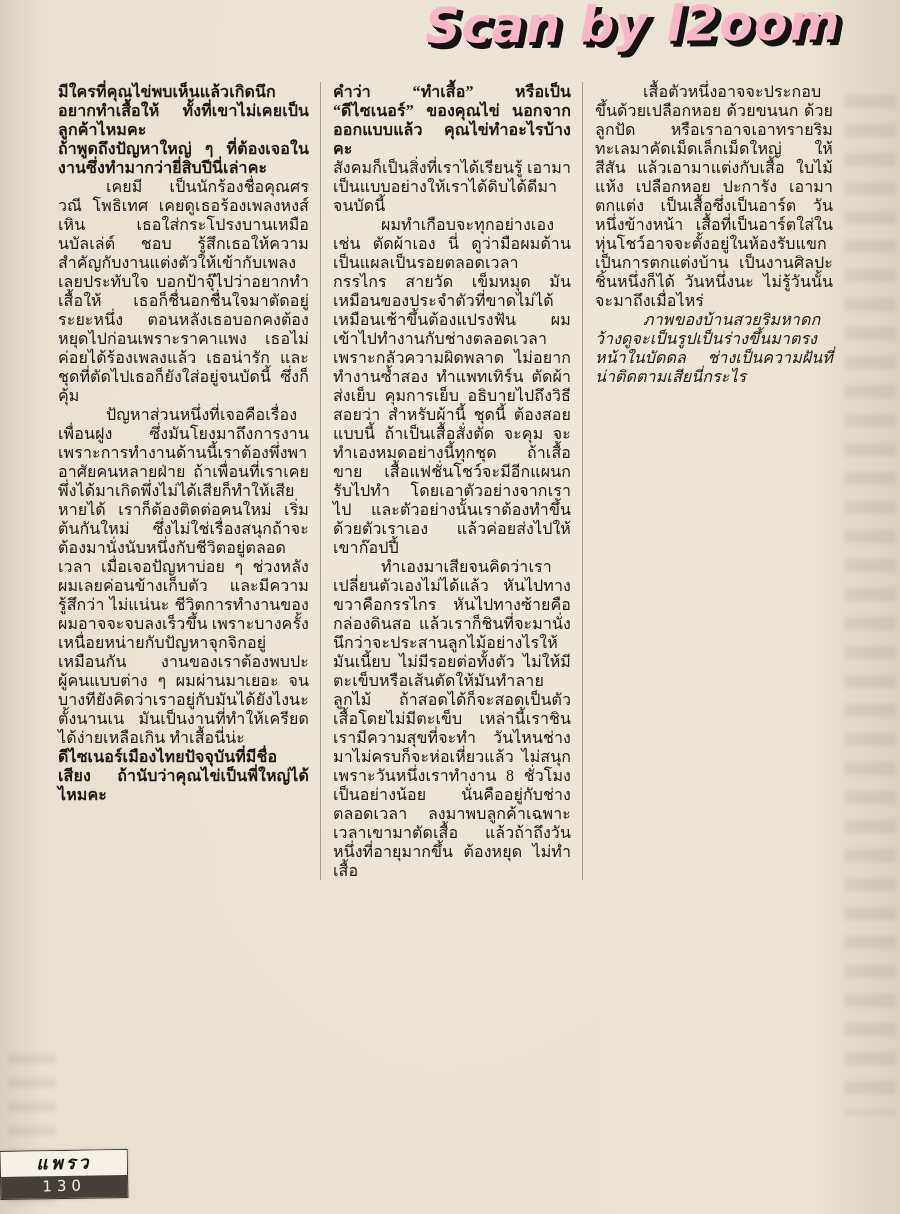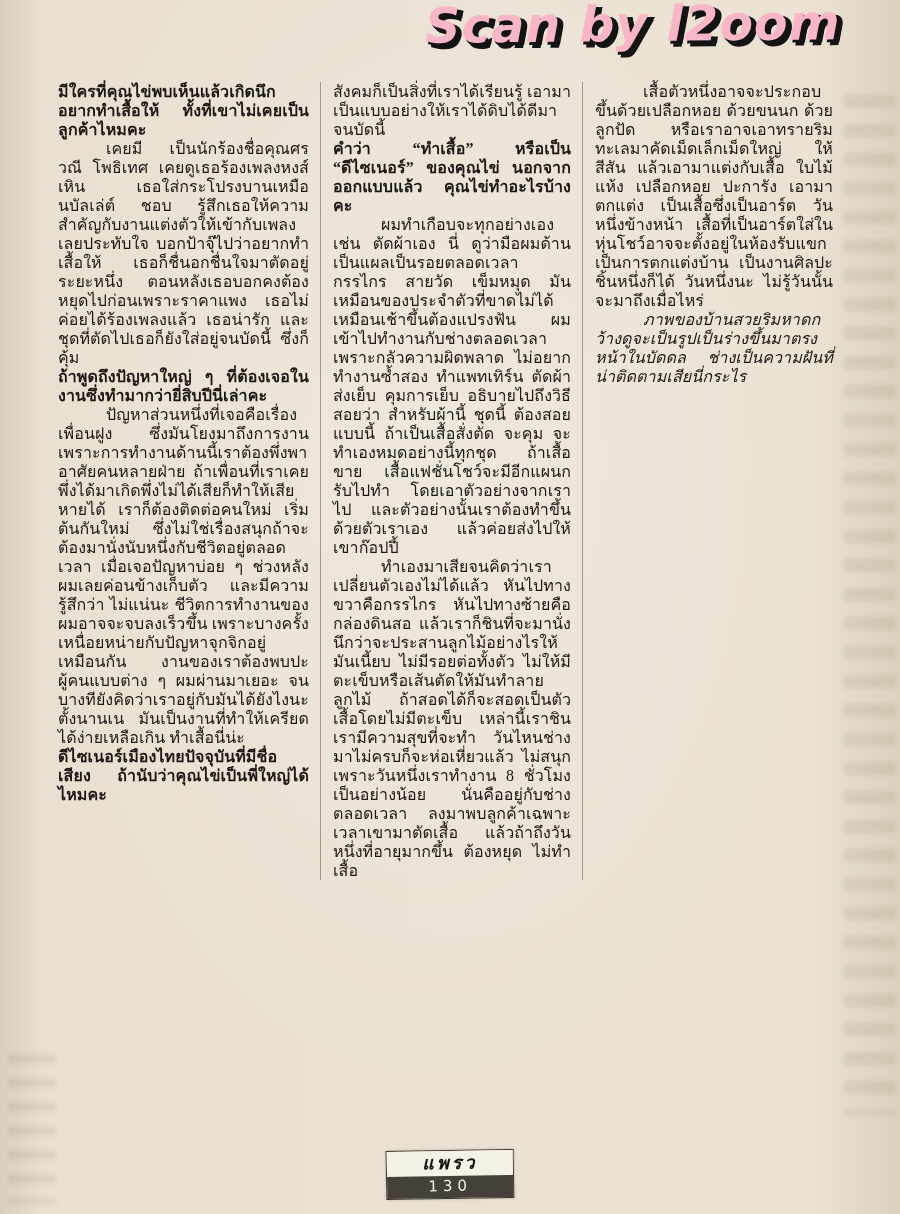--- a/index.html
+++ b/index.html
@@ -47,21 +47,21 @@
   .col + .col { border-left:1px solid #a59b89; padding-left:12px; }
   .para {
     font-size:16px; line-height:19px; color:#1b1815;
     text-align:justify; letter-spacing:0.1px;
   }
   .para.question { font-weight:bold; }
   .para.answer   { text-indent:48px; }
   .para.italic   { font-style:italic; text-indent:48px; }
   .footer {
     position:absolute; top:1150px; left:0; width:100%;
-    display:flex; justify-content:center;
+    display:flex; 
   }
   .logo-box {
     width:128px; border:1px solid #3a342c;
     box-shadow:0 0 3px rgba(0,0,0,0.2);
     transform:rotate(-1deg);
   }
   .logo-script {
     height:25px; background:#f5f1e6; color:#181510;
     font-family:"DejaVu Sans", sans-serif;
     font-style:italic; font-weight:bold; font-size:18px;
@@ -80,28 +80,28 @@
 <div class="page">
 
   <div class="ghost-right"></div>
   <div class="ghost-bottom"></div>
 
   <div class="watermark">Scan by l2oom</div>
 
   <div class="columns">
     <div class="col">
         <p class="para question">มีใครที่คุณไข่พบเห็นแล้วเกิดนึกอยากทำเสื้อให้ ทั้งที่เขาไม่เคยเป็นลูกค้าไหมคะ</p>
+        <p class="para question">ถ้าพูดถึงปัญหาใหญ่ ๆ ที่ต้องเจอในงานซึ่งทำมากว่ายี่สิบปีนี่เล่าคะ</p>
         <p class="para answer">เคยมี เป็นนักร้องชื่อคุณศรวณี โพธิเทศ เคยดูเธอร้องเพลงหงส์เหิน เธอใส่กระโปรงบานเหมือนบัลเล่ต์ ชอบ รู้สึกเธอให้ความสำคัญกับงานแต่งตัวให้เข้ากับเพลง เลยประทับใจ บอกป้าจุ๊ไปว่าอยากทำเสื้อให้ เธอก็ชื่นอกชื่นใจมาตัดอยู่ระยะหนึ่ง ตอนหลังเธอบอกคงต้องหยุดไปก่อนเพราะราคาแพง เธอไม่ค่อยได้ร้องเพลงแล้ว เธอน่ารัก และชุดที่ตัดไปเธอก็ยังใส่อยู่จนบัดนี้ ซึ่งก็คุ้ม</p>
-        <p class="para question">ถ้าพูดถึงปัญหาใหญ่ ๆ ที่ต้องเจอในงานซึ่งทำมากว่ายี่สิบปีนี่เล่าคะ</p>
         <p class="para answer">ปัญหาส่วนหนึ่งที่เจอคือเรื่องเพื่อนฝูง ซึ่งมันโยงมาถึงการงาน เพราะการทำงานด้านนี้เราต้องพึ่งพาอาศัยคนหลายฝ่าย ถ้าเพื่อนที่เราเคยพึ่งได้มาเกิดพึ่งไม่ได้เสียก็ทำให้เสียหายได้ เราก็ต้องติดต่อคนใหม่ เริ่มต้นกันใหม่ ซึ่งไม่ใช่เรื่องสนุกถ้าจะต้องมานั่งนับหนึ่งกับชีวิตอยู่ตลอดเวลา เมื่อเจอปัญหาบ่อย ๆ ช่วงหลังผมเลยค่อนข้างเก็บตัว และมีความรู้สึกว่า ไม่แน่นะ ชีวิตการทำงานของผมอาจจะจบลงเร็วขึ้น เพราะบางครั้งเหนื่อยหน่ายกับปัญหาจุกจิกอยู่เหมือนกัน งานของเราต้องพบปะผู้คนแบบต่าง ๆ ผมผ่านมาเยอะ จนบางทียังคิดว่าเราอยู่กับมันได้ยังไงนะตั้งนานเน มันเป็นงานที่ทำให้เครียดได้ง่ายเหลือเกิน ทำเสื้อนี่น่ะ</p>
         <p class="para question">ดีไซเนอร์เมืองไทยปัจจุบันที่มีชื่อเสียง ถ้านับว่าคุณไข่เป็นพี่ใหญ่ได้ไหมคะ</p>
       </div>
     <div class="col">
+        <p class="para question">คำว่า “ทำเสื้อ” หรือเป็น “ดีไซเนอร์” ของคุณไข่ นอกจากออกแบบแล้ว คุณไข่ทำอะไรบ้างคะ</p>
         <p class="para lead">สังคมก็เป็นสิ่งที่เราได้เรียนรู้ เอามาเป็นแบบอย่างให้เราได้ดิบได้ดีมาจนบัดนี้</p>
-        <p class="para question">คำว่า “ทำเสื้อ” หรือเป็น “ดีไซเนอร์” ของคุณไข่ นอกจากออกแบบแล้ว คุณไข่ทำอะไรบ้างคะ</p>
         <p class="para answer">ผมทำเกือบจะทุกอย่างเอง เช่น ตัดผ้าเอง นี่ ดูว่ามือผมด้านเป็นแผลเป็นรอยตลอดเวลา กรรไกร สายวัด เข็มหมุด มันเหมือนของประจำตัวที่ขาดไม่ได้ เหมือนเช้าขึ้นต้องแปรงฟัน ผมเข้าไปทำงานกับช่างตลอดเวลา เพราะกลัวความผิดพลาด ไม่อยากทำงานซ้ำสอง ทำแพทเทิร์น ตัดผ้า ส่งเย็บ คุมการเย็บ อธิบายไปถึงวิธีสอยว่า สำหรับผ้านี้ ชุดนี้ ต้องสอยแบบนี้ ถ้าเป็นเสื้อสั่งตัด จะคุม จะทำเองหมดอย่างนี้ทุกชุด ถ้าเสื้อขาย เสื้อแฟชั่นโชว์จะมีอีกแผนกรับไปทำ โดยเอาตัวอย่างจากเราไป และตัวอย่างนั้นเราต้องทำขึ้นด้วยตัวเราเอง แล้วค่อยส่งไปให้เขาก๊อปปี้</p>
         <p class="para answer">ทำเองมาเสียจนคิดว่าเราเปลี่ยนตัวเองไม่ได้แล้ว หันไปทางขวาคือกรรไกร หันไปทางซ้ายคือกล่องดินสอ แล้วเราก็ชินที่จะมานั่งนึกว่าจะประสานลูกไม้อย่างไรให้มันเนี้ยบ ไม่มีรอยต่อทั้งตัว ไม่ให้มีตะเข็บหรือเส้นตัดให้มันทำลายลูกไม้ ถ้าสอดได้ก็จะสอดเป็นตัวเสื้อโดยไม่มีตะเข็บ เหล่านี้เราชิน เรามีความสุขที่จะทำ วันไหนช่างมาไม่ครบก็จะห่อเหี่ยวแล้ว ไม่สนุก เพราะวันหนึ่งเราทำงาน 8 ชั่วโมงเป็นอย่างน้อย นั่นคืออยู่กับช่างตลอดเวลา ลงมาพบลูกค้าเฉพาะเวลาเขามาตัดเสื้อ แล้วถ้าถึงวันหนึ่งที่อายุมากขึ้น ต้องหยุด ไม่ทำเสื้อ</p>
       </div>
     <div class="col">
         <p class="para answer">เสื้อตัวหนึ่งอาจจะประกอบขึ้นด้วยเปลือกหอย ด้วยขนนก ด้วยลูกปัด หรือเราอาจเอาทรายริมทะเลมาคัดเม็ดเล็กเม็ดใหญ่ ให้สีสัน แล้วเอามาแต่งกับเสื้อ ใบไม้แห้ง เปลือกหอย ปะการัง เอามาตกแต่ง เป็นเสื้อซึ่งเป็นอาร์ต วันหนึ่งข้างหน้า เสื้อที่เป็นอาร์ตใส่ในหุ่นโชว์อาจจะตั้งอยู่ในห้องรับแขกเป็นการตกแต่งบ้าน เป็นงานศิลปะชิ้นหนึ่งก็ได้ วันหนึ่งนะ ไม่รู้วันนั้นจะมาถึงเมื่อไหร่</p>
         <p class="para italic">ภาพของบ้านสวยริมหาดกว้างดูจะเป็นรูปเป็นร่างขึ้นมาตรงหน้าในบัดดล ช่างเป็นความฝันที่น่าติดตามเสียนี่กระไร</p>
       </div>
   </div>
 
   <div class="footer">

